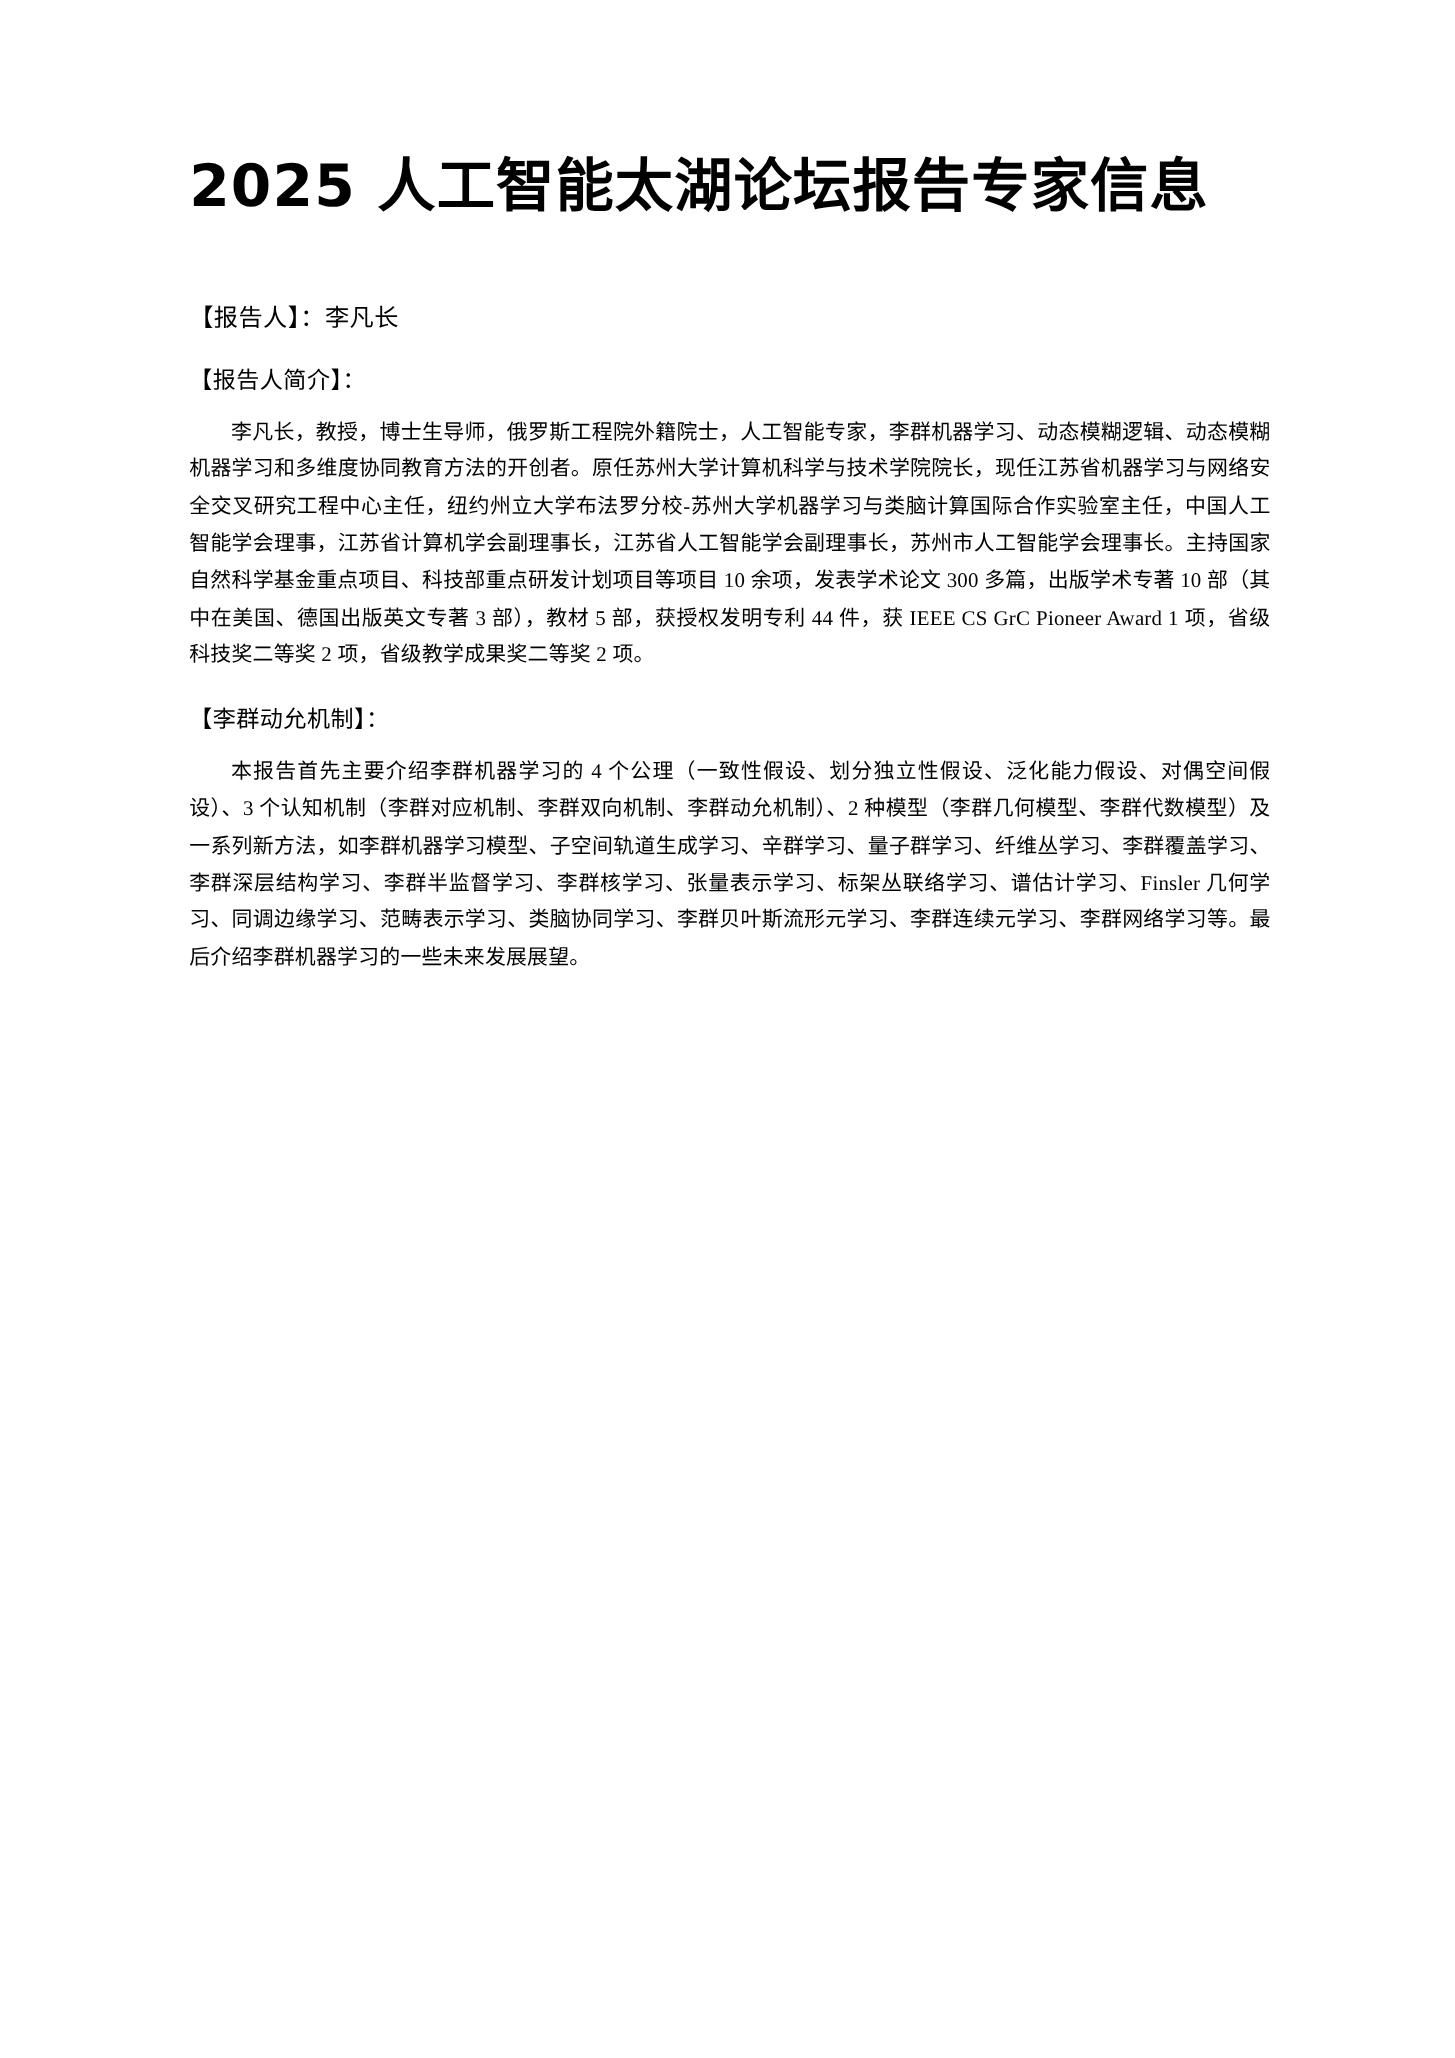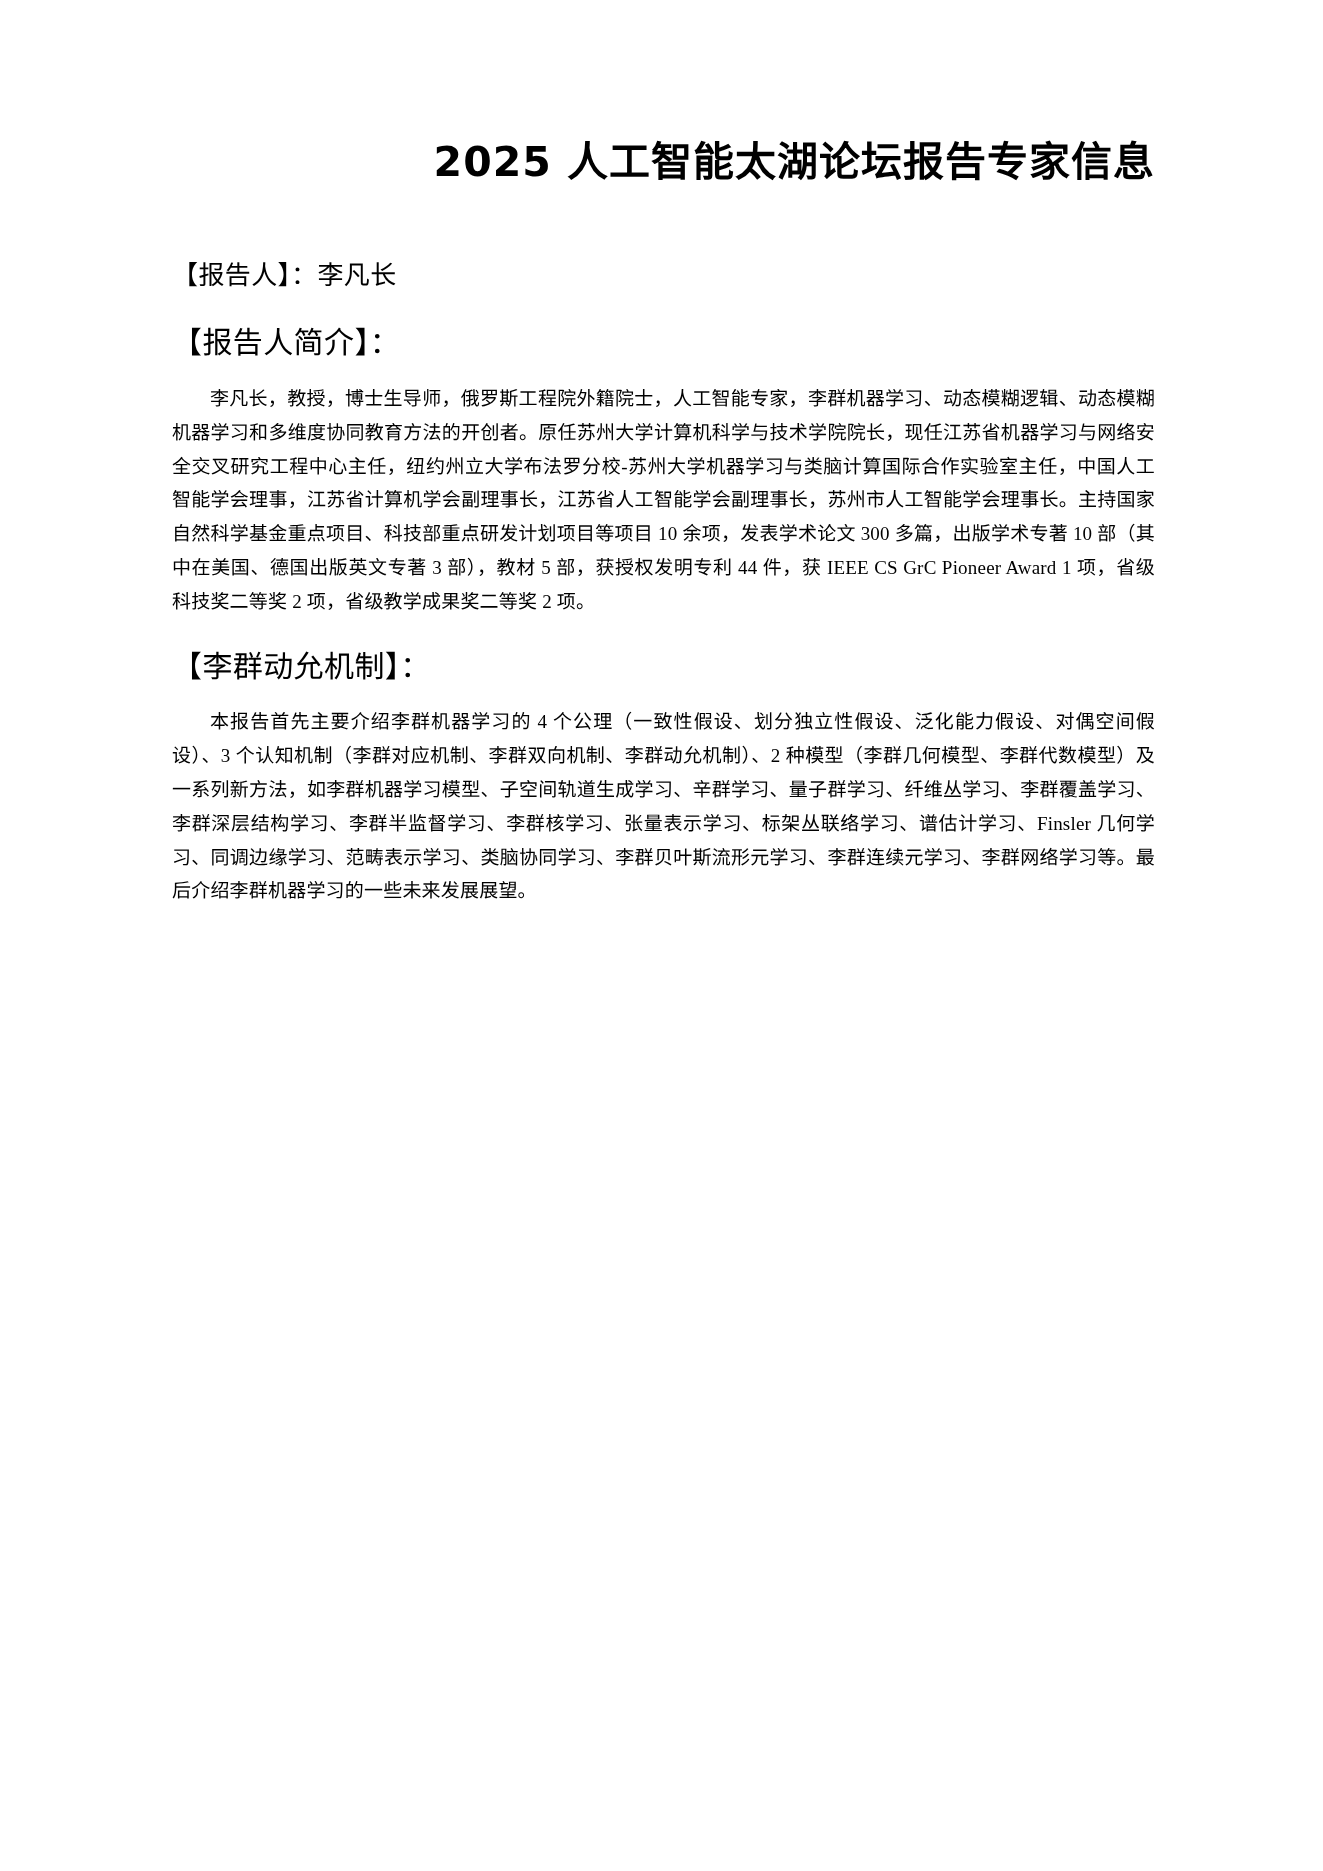--- a/index.html
+++ b/index.html
@@ -19,37 +19,37 @@
     box-sizing: border-box;
     width: 1323px;
     height: 1871px;
     padding: 118px 168px 120px 172px;
     background: #ffffff;
     position: relative;
   }
   .doc-title {
     font-family: "DejaVu Sans", "Liberation Sans", sans-serif;
     font-weight: bold;
-    font-size: 41px;
+    font-size: 53px;
     line-height: 1.3;
-    text-align: right;
+    text-align: left;
     letter-spacing: 1px;
     margin: 18px 0 0 0;
   }
   .spacer-after-title {
     height: 66px;
   }
   .field-line {
-    font-size: 26px;
+    font-size: 22px;
     line-height: 1.62;
     margin: 0 0 22px 0;
     letter-spacing: 0.4px;
   }
   .section-head {
-    font-size: 30px;
+    font-size: 21px;
     line-height: 1.62;
     margin: 0 0 14px 0;
     letter-spacing: 0.4px;
   }
   .body-para {
     font-size: 19px;
     line-height: 1.78;
     margin: 0 0 10px 0;
     text-align: justify;
     text-justify: inter-ideograph;

